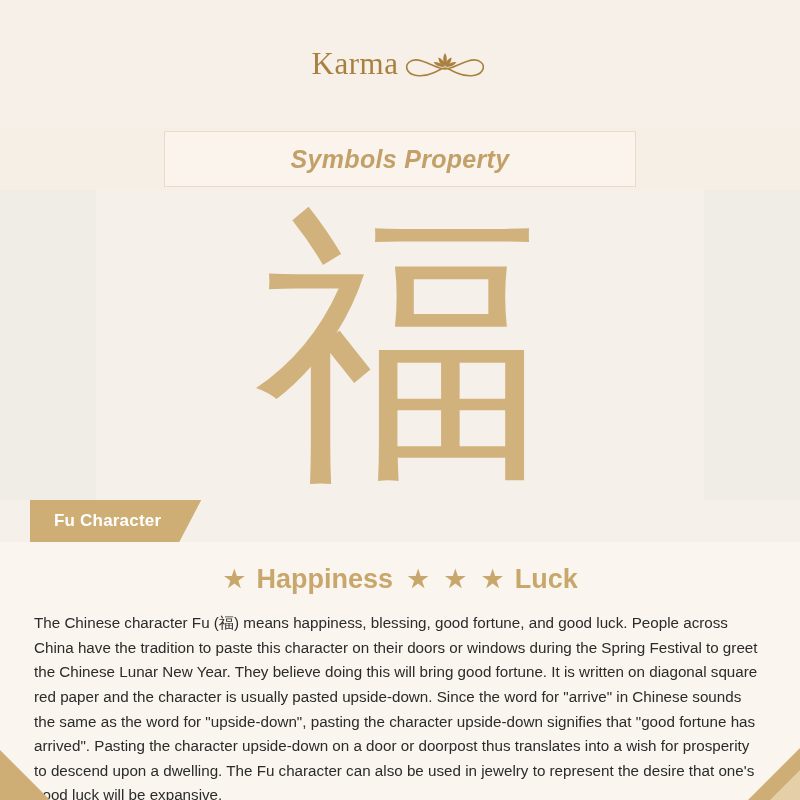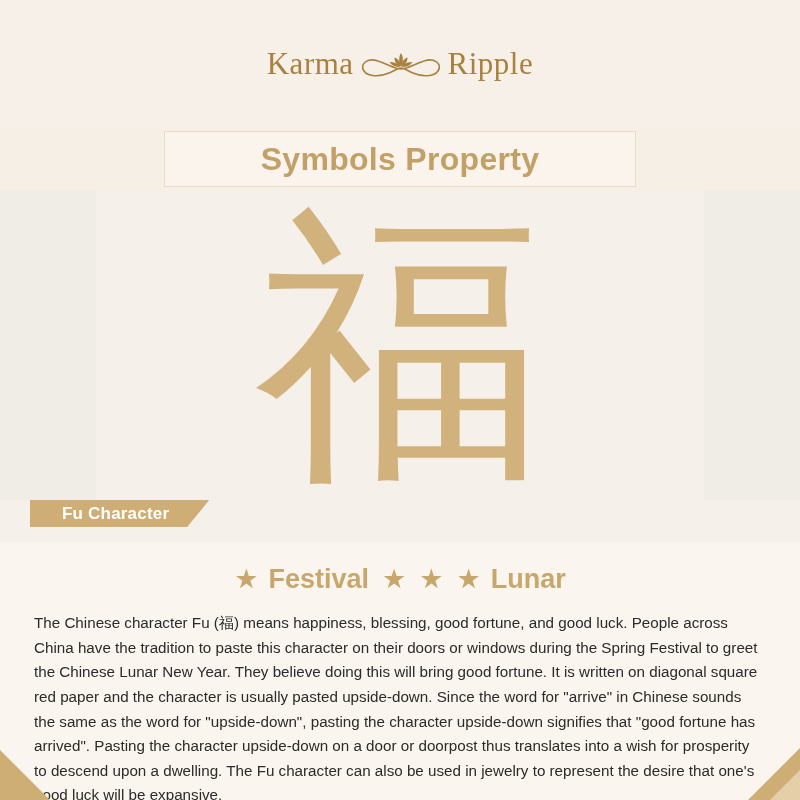--- a/index.html
+++ b/index.html
@@ -102,24 +102,25 @@
   .title-box {
     width: 470px;
     height: 54px;
     background: #faf4ec;
     border: 1px solid #e9dcc6;
     display: flex;
     align-items: center;
     justify-content: center;
   }
   .title-text {
-    font-size: 32px;
+    font-size: 25px;
     font-weight: bold;
     color: #c2a068;
     letter-spacing: 0.3px;
+    font-style: italic;
   }
 
   
   .hero {
     position: relative;
     height: 310px;
     background: #f5f1ea;
     display: flex;
     align-items: center;
     justify-content: center;
@@ -151,22 +152,22 @@
   
   .ribbon-row {
     position: relative;
     height: 42px;
     background: #f5f1ea;
   }
   .ribbon {
     position: absolute;
     left: 30px;
     top: 0;
-    height: 27px;
-    padding: 0 40px 0 32px;
+    height: 42px;
+    padding: 0 40px 0 24px;
     background: #cfae75;
     display: flex;
     align-items: center;
     clip-path: polygon(0 0, 100% 0, calc(100% - 22px) 100%, 0 100%);
   }
   .ribbon-text {
     color: #ffffff;
     font-size: 17px;
     font-weight: bold;
     letter-spacing: 0.2px;
@@ -228,21 +229,20 @@
           </g>
           <g fill="#a9813f">
             <path d="M43 10 C45.4 13.6, 45.4 19.4, 43 23 C40.6 19.4, 40.6 13.6, 43 10 Z"></path>
             <path d="M36.5 14.5 C40 15.6, 42.6 19.4, 43 23.2 C39.4 22.6, 36.4 19.2, 36.5 14.5 Z"></path>
             <path d="M49.5 14.5 C49.6 19.2, 46.6 22.6, 43 23.2 C43.4 19.4, 46 15.6, 49.5 14.5 Z"></path>
             <path d="M31.5 19 C35.6 18.8, 40.2 20.4, 42.8 23.6 C39 24.6, 34.2 23.2, 31.5 19 Z"></path>
             <path d="M54.5 19 C51.8 23.2, 47 24.6, 43.2 23.6 C45.8 20.4, 50.4 18.8, 54.5 19 Z"></path>
           </g>
         </svg>
       </span>
-      <span class="logo-word">Ripple</span>
     </div>
   </div>
 
   <div class="title-band">
     <div class="title-box">
       <span class="title-text">Symbols Property</span>
     </div>
   </div>
 
   <div class="hero">
@@ -251,29 +251,29 @@
 
   <div class="ribbon-row">
     <div class="ribbon">
       <span class="ribbon-text">Fu Character</span>
     </div>
   </div>
 
   <div class="keywords">
     <div class="kw-item">
       <span class="kw-star">★</span>
-      <span class="kw-label">Festival</span>
-    </div>
-    <div class="kw-item">
-      <span class="kw-star">★</span>
-    </div>
-    <div class="kw-item">
-      <span class="kw-star">★</span>
-    </div>
-    <div class="kw-item">
-      <span class="kw-star">★</span>
-      <span class="kw-label">Lunar</span>
+      <span class="kw-label">Happiness</span>
+    </div>
+    <div class="kw-item">
+      <span class="kw-star">★</span>
+    </div>
+    <div class="kw-item">
+      <span class="kw-star">★</span>
+    </div>
+    <div class="kw-item">
+      <span class="kw-star">★</span>
+      <span class="kw-label">Luck</span>
     </div>
   </div>
 
   <p class="body-copy">The Chinese character Fu (福) means happiness, blessing, good fortune, and good luck. People across China have the tradition to paste this character on their doors or windows during the Spring Festival to greet the Chinese Lunar New Year. They believe doing this will bring good fortune. It is written on diagonal square red paper and the character is usually pasted upside-down. Since the word for "arrive" in Chinese sounds the same as the word for "upside-down", pasting the character upside-down signifies that "good fortune has arrived". Pasting the character upside-down on a door or doorpost thus translates into a wish for prosperity to descend upon a dwelling. The Fu character can also be used in jewelry to represent the desire that one's good luck will be expansive.</p>
 
 </div>
 
 </body></html>

